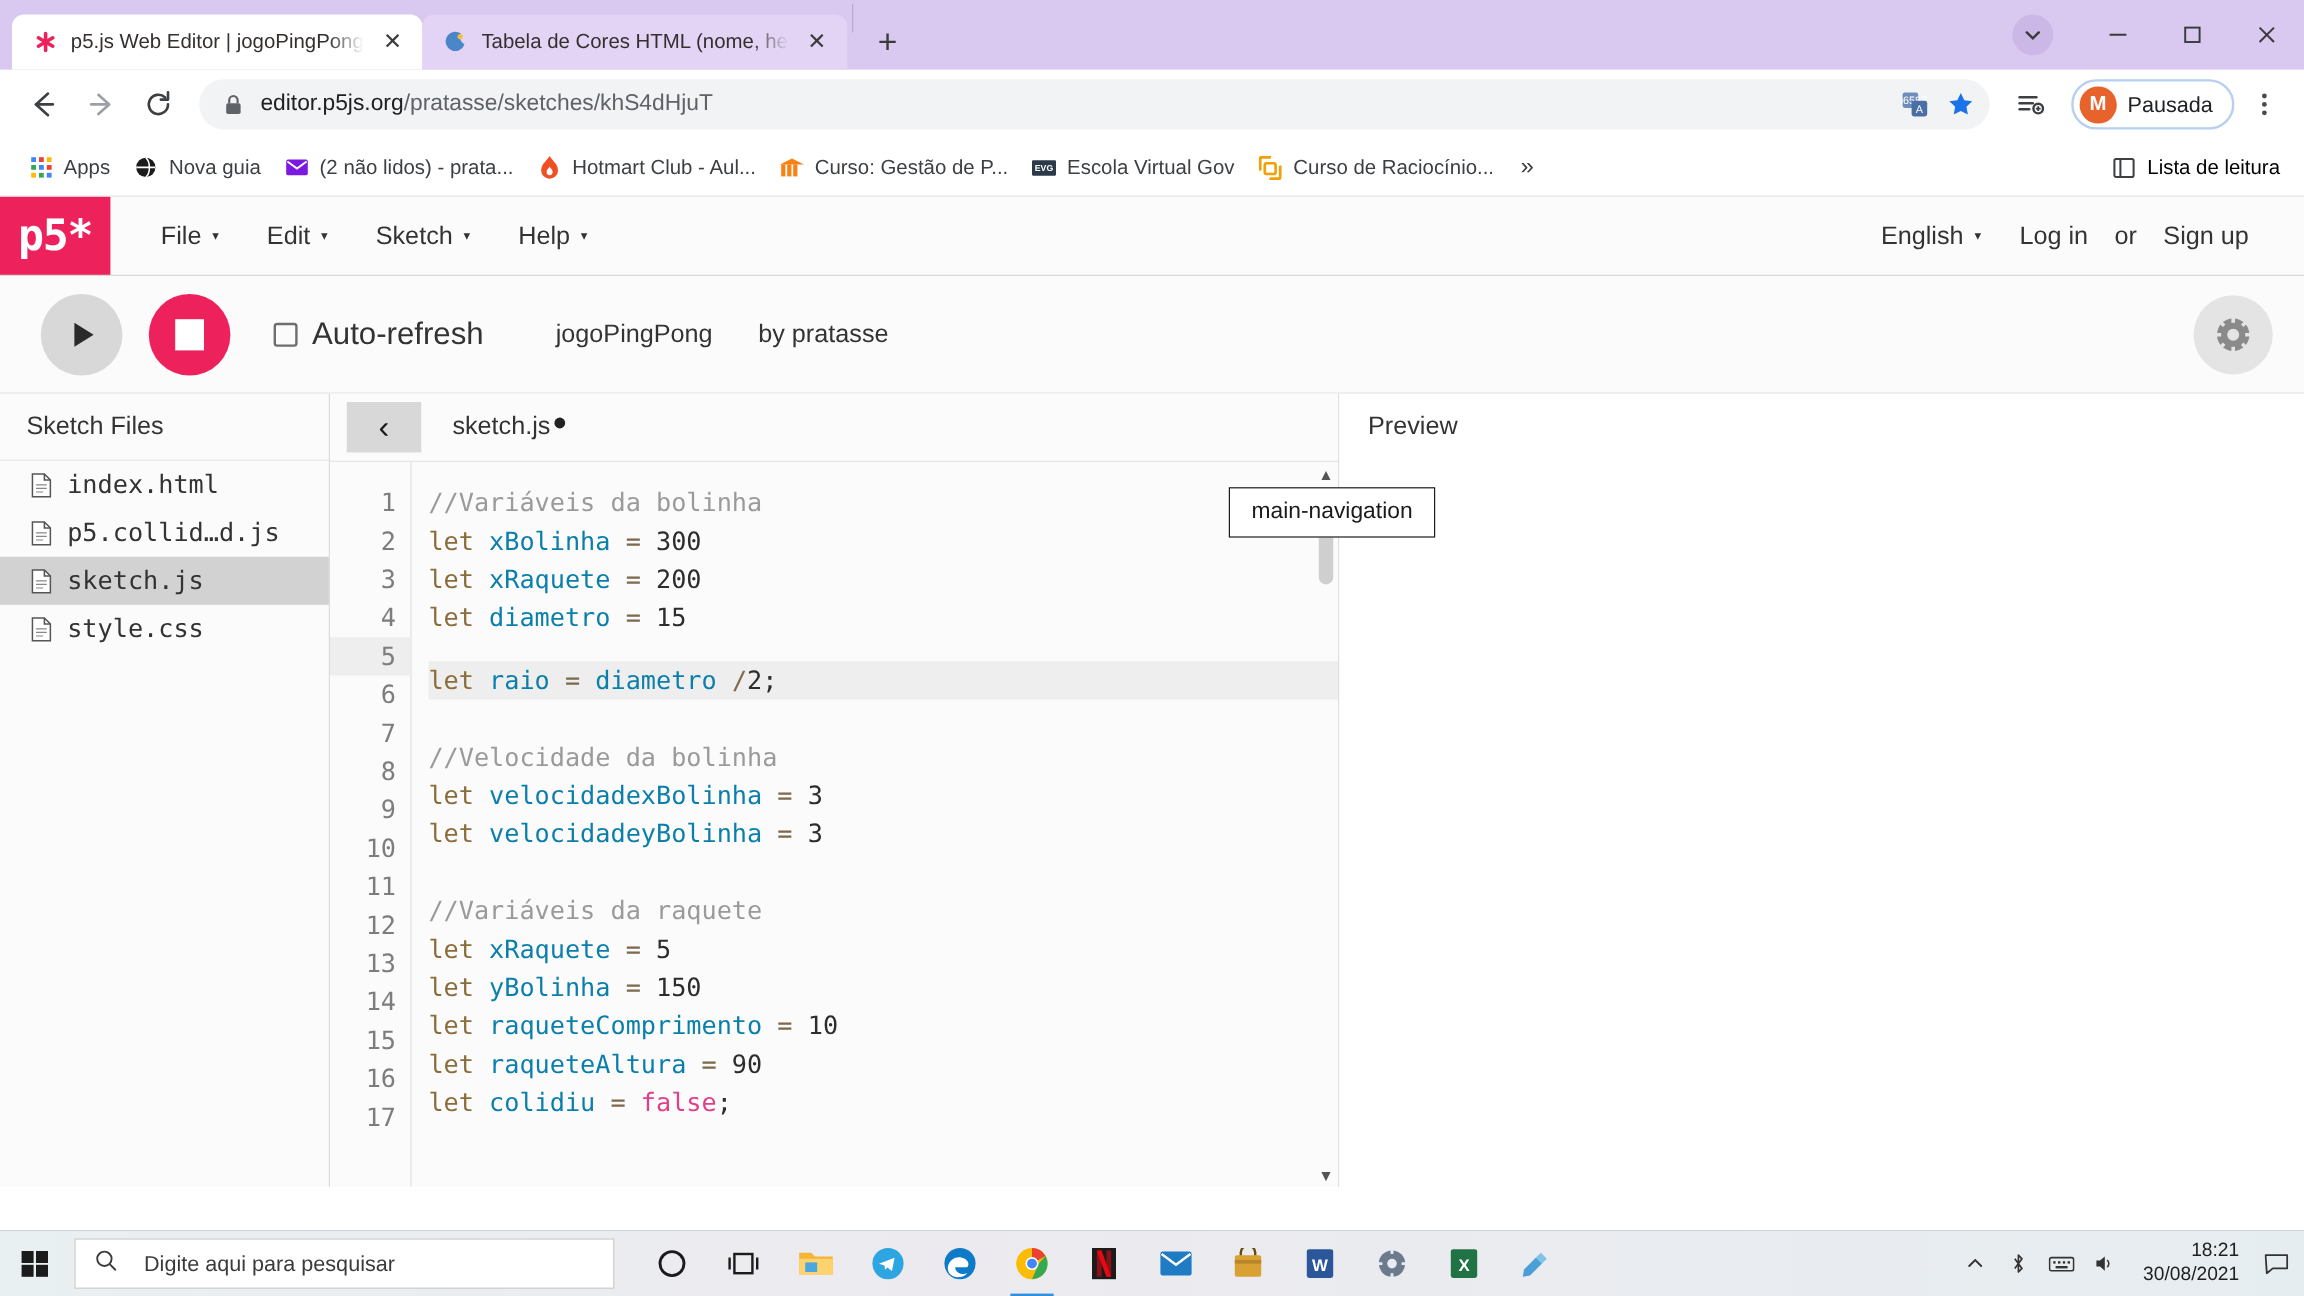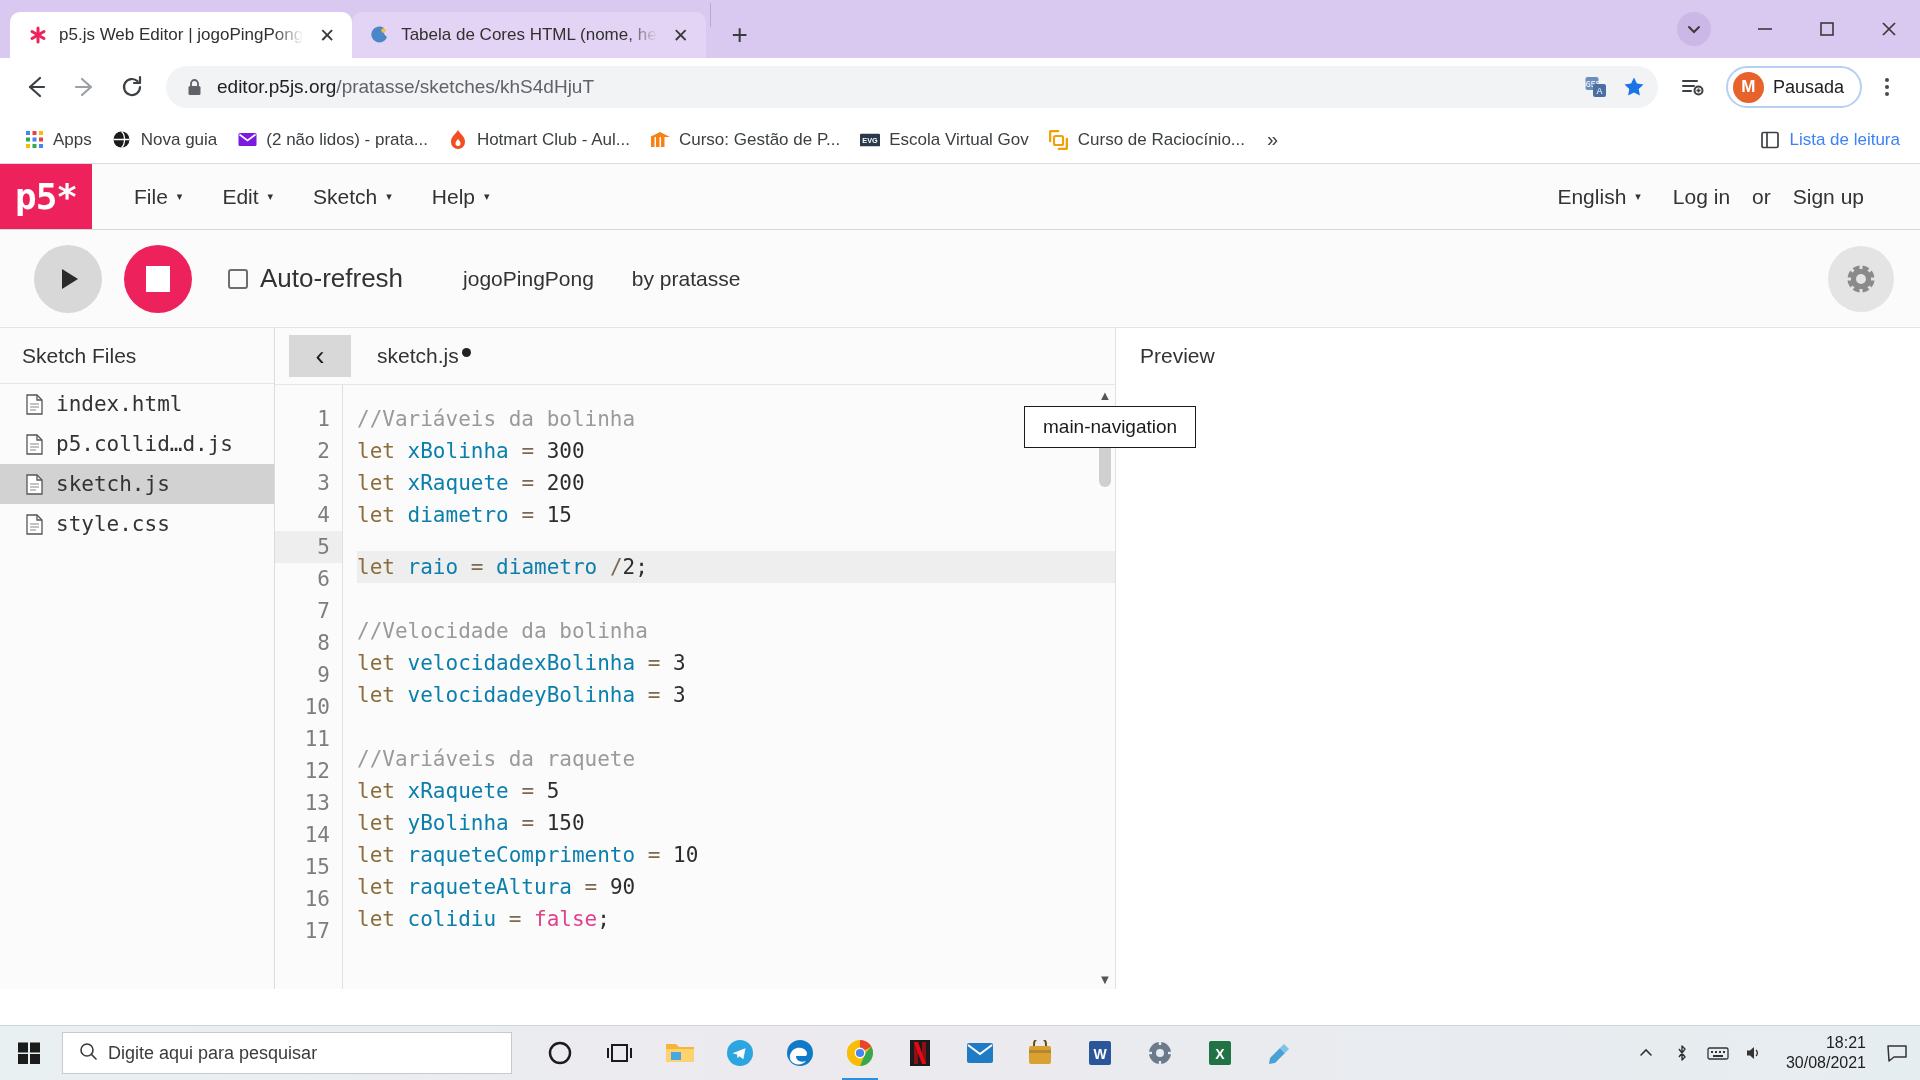--- a/index.html
+++ b/index.html
@@ -123,21 +123,21 @@
     display: flex; align-items: center; justify-content: center;
     font-size: 36px; font-weight: 600; letter-spacing: -1px;
     font-family: "DejaVu Sans Mono", monospace;
   }
   .p5-menus { display: flex; align-items: center; gap: 0; padding-left: 22px; }
   .p5-menu {
     display: flex; align-items: center; gap: 9px;
     font-size: 21px; color: #333; padding: 0 20px; height: 100%;
   }
   .caret { font-size: 11px; color: #333; }
-  .p5-nav-right { margin-left: auto; display: flex; align-items: center; padding-right: 40px; gap: 0; }
+  .p5-nav-right { margin-left: auto; display: flex; align-items: center; padding-right: 30px; gap: 0; }
   .p5-nav-right .item { font-size: 21px; color: #333; padding: 0 16px; display:flex; align-items:center; gap:9px;}
 
   .p5-toolbar {
     height: 98px; background: #fbfbfb;
     display: flex; align-items: center; padding: 0 34px;
     gap: 22px; position: relative;
     border-bottom: 1px solid #e4e4e4;
   }
   .btn-play {
     width: 68px; height: 68px; border-radius: 50%; background: #d8d8d8;
@@ -235,21 +235,21 @@
   
   .taskbar {
     position: absolute; left: 0; bottom: 0; width: 1920px; height: 55px;
     background: linear-gradient(90deg,#e9f0f2 0%, #eceaef 40%, #e6edf0 100%);
     display: flex; align-items: center; gap: 0;
     border-top: 1px solid #cfd6da;
   }
   .start-btn { width: 58px; height: 55px; display: flex; align-items: center; justify-content: center; }
   .search-box {
     width: 450px; height: 42px; background: #fff; border: 1px solid #c9c9c9;
-    display: flex; align-items: center; gap: 10px; padding: 0 16px; margin-left: 4px; text-align: right;
+    display: flex; align-items: center; gap: 22px; padding: 0 16px; margin-left: 4px; text-align: right;
   }
   .search-ph { font-size: 18px; color: #3b3b3b; }
   .tb-icons { display: flex; align-items: center; gap: 0; margin-left: 18px; }
   .tb-ico {
     width: 60px; height: 55px; display: flex; align-items: center; justify-content: center;
     position: relative;
   }
   .tb-ico.active::after {
     content: ""; position: absolute; bottom: 0; left: 12px; right: 12px; height: 3px; background: #2d8fe0;
   }
@@ -476,21 +476,21 @@
 
     <div class="bm-overflow">»</div>
 
     <div class="bm-right">
       <span class="bm-ico">
         <svg width="20" height="20" viewBox="0 0 20 20">
             <rect x="2" y="2.5" width="16" height="15" rx="1.5" stroke="#3c4043" stroke-width="1.7" fill="none"></rect>
             <line x1="7" y1="2.5" x2="7" y2="17.5" stroke="#3c4043" stroke-width="1.7"></line>
           </svg>
       </span>
-      <span style="font-size:17px;color:#3b82f6">Lista de leitura</span>
+      <span style="font-size:17px;color:#000000">Lista de leitura</span>
     </div>
   </div>
 
   <div class="p5-app">
 
     <div class="p5-nav">
       <div class="p5-logo">p5*</div>
       <div class="p5-menus">
         <div class="p5-menu">
           <span>File</span>

